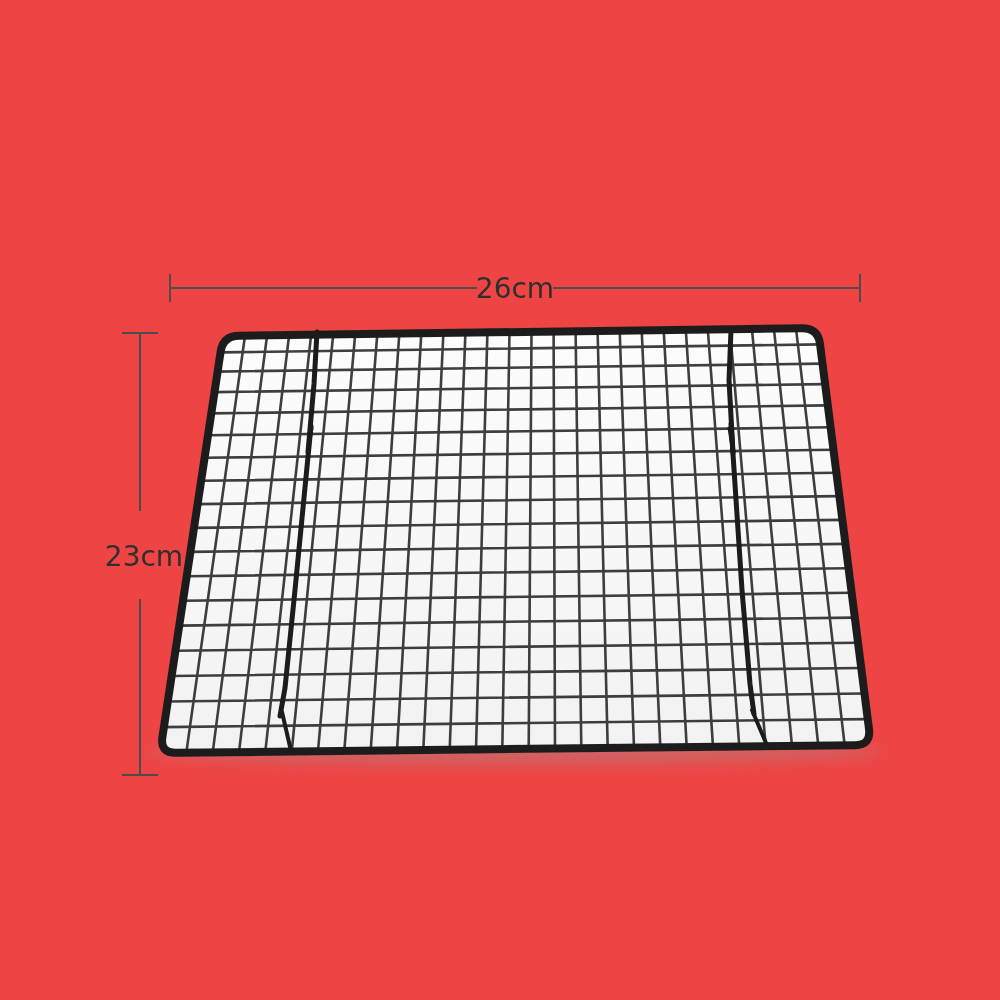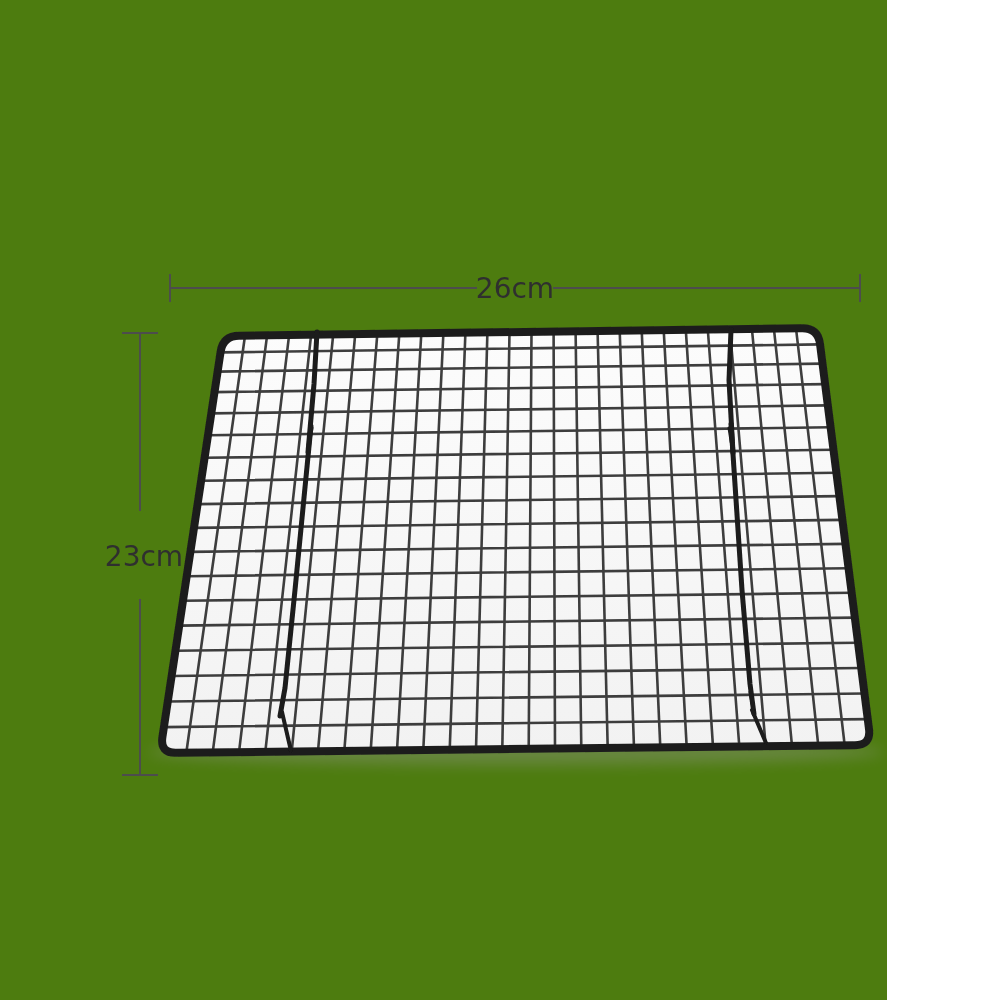--- a/index.html
+++ b/index.html
@@ -3,23 +3,23 @@
 <meta charset="utf-8">
 <style>
   html, body {
     margin: 0;
     padding: 0;
     background: #ffffff;
     font-family: "DejaVu Sans", "Liberation Sans", sans-serif;
   }
   #canvas {
     position: relative;
-    width: 887px;
+    width: 1000px;
     height: 1000px;
-    background: #4d7c0f;
+    background: #ef4444;
     overflow: hidden;
   }
   svg { display: block; }
   text {
     font-family: "DejaVu Sans", "Liberation Sans", sans-serif;
   }
 </style>
 </head>
 <body>
 

